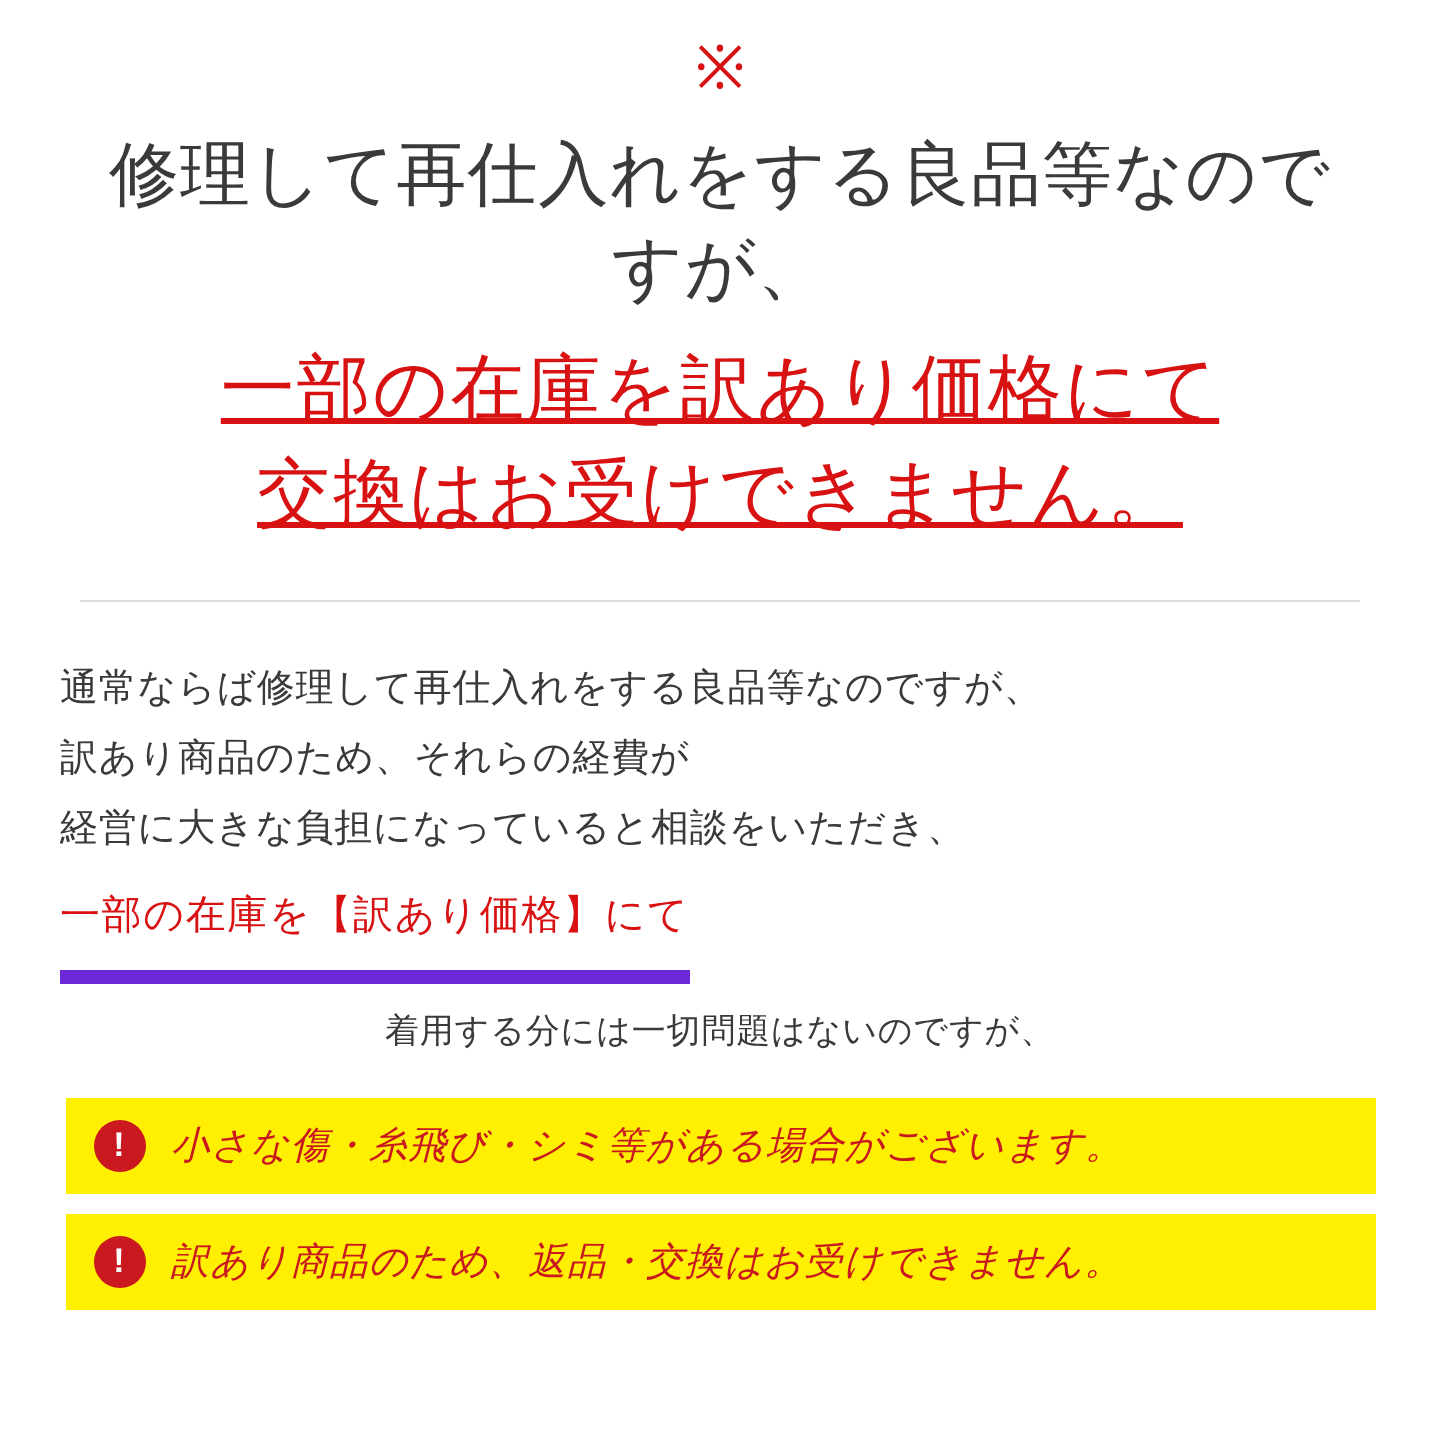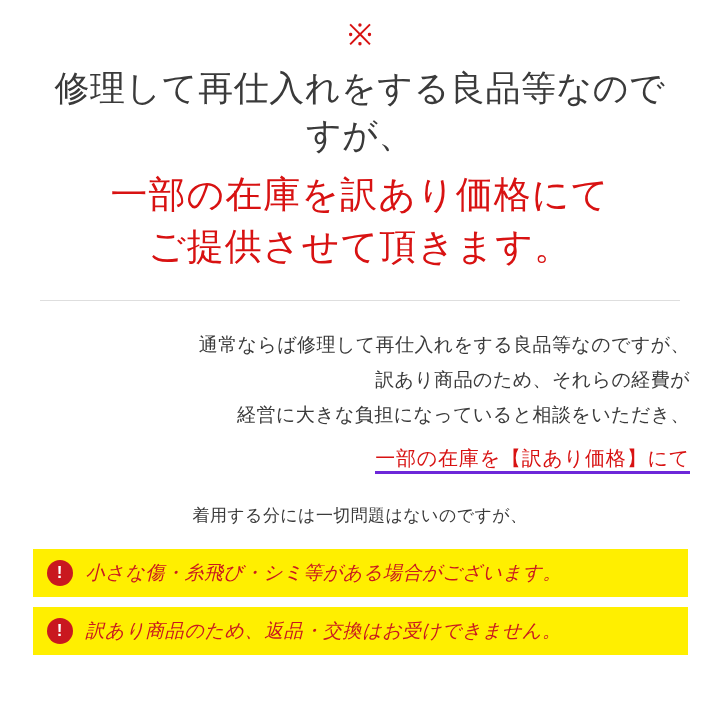--- a/index.html
+++ b/index.html
@@ -49,56 +49,57 @@
   .headline .big {
     margin-top: 10px;
     font-size: 37px;
     line-height: 1.42;
     color: #d81212;
     letter-spacing: 1px;
     font-weight: normal;
   }
   .headline .big .row {
     display: block;
+    text-decoration: underline;
   }
 
   
   .divider {
     margin-top: 26px;
     width: 640px;
     height: 1px;
     background: #dedede;
   }
 
   
   .body-block {
     margin-top: 26px;
     width: 660px;
-    text-align: right;
+    text-align: left;
   }
   .body-block .line {
     display: block;
     font-size: 19px;
     line-height: 1.85;
     color: #3a3a3a;
     letter-spacing: 0.4px;
   }
 
   .red-underline {
     margin-top: 6px;
   }
   .red-underline .line {
     color: #d81212;
     font-size: 20px;
     line-height: 2.0;
     letter-spacing: 0.8px;
   }
   .red-underline .line span.u {
-    border-bottom: 3px solid #6d28d9;
-    padding-bottom: 2px;
+    border-bottom: 7px solid #6d28d9;
+    padding-bottom: 16px;
   }
 
   .note {
     margin-top: 26px;
     width: 660px;
     text-align: center;
     font-size: 17px;
     color: #3a3a3a;
     letter-spacing: 0.4px;
   }
@@ -146,21 +147,21 @@
 <body>
 
 <div class="page">
 
   <div class="kome">※</div>
 
   <div class="headline">
     <div class="lead">修理して再仕入れをする良品等なのですが、</div>
     <div class="big">
       <span class="row">一部の在庫を訳あり価格にて</span>
-      <span class="row">ご提供させて頂きます。</span>
+      <span class="row">交換はお受けできません。</span>
     </div>
   </div>
 
   <div class="divider"></div>
 
   <div class="body-block">
     <span class="line">通常ならば修理して再仕入れをする良品等なのですが、</span>
     <span class="line">訳あり商品のため、それらの経費が</span>
     <span class="line">経営に大きな負担になっていると相談をいただき、</span>
   </div>

